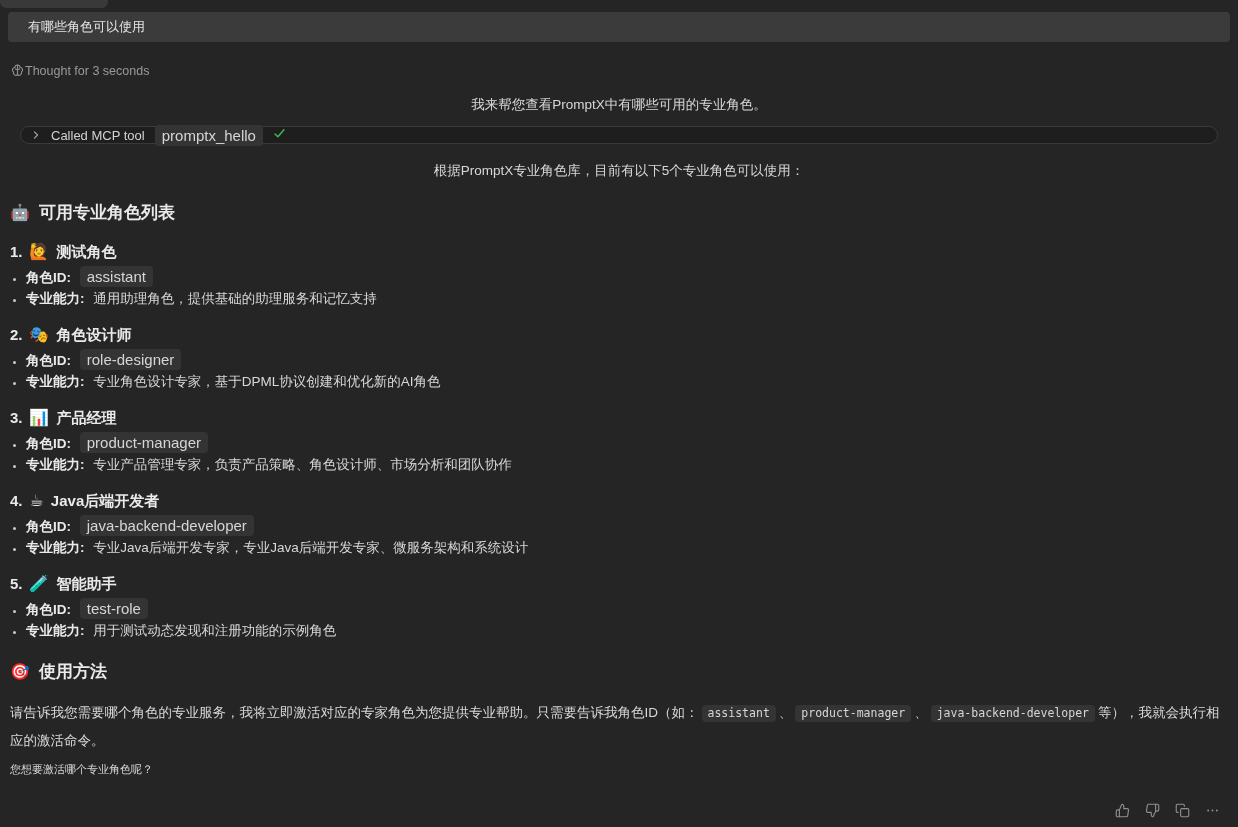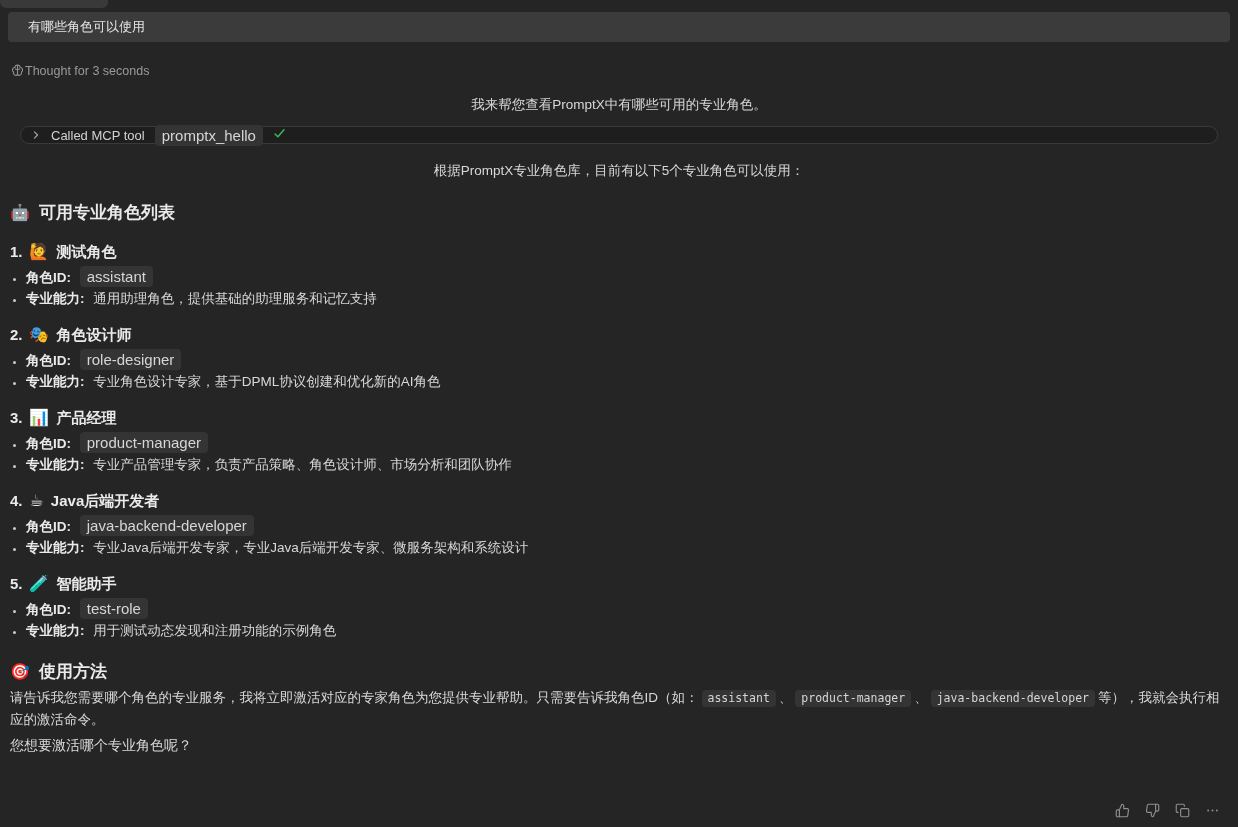--- a/index.html
+++ b/index.html
@@ -76,22 +76,22 @@
   .footer-icons {
     position: absolute; right: 14px; bottom: 5px;
     display: flex; align-items: center; gap: 7px;
   }
   .icon-btn {
     width: 23px; height: 23px; border: none; background: transparent;
     display: flex; align-items: center; justify-content: center;
     color: var(--icon-gray, #8f8f8f); cursor: pointer; border-radius: 4px; padding: 0;
   }
   .icon-btn svg { display: block; }
-  .q-para { margin: 6px 10px 0; font-size: 14px; line-height: 19px; }
-  .usage-para { margin: 4px 10px 0; font-size: 13.5px; line-height: 21px; }
+  .q-para { margin: 6px 10px 0; font-size: 11px; line-height: 19px; }
+  .usage-para { margin: 16px 10px 0; font-size: 13.5px; line-height: 27px; }
 </style>
 </head>
 <body>
 
 <div class="remnant"></div>
 
 <div class="user-bar">
   <span>有哪些角色可以使用</span>
 </div>
 

